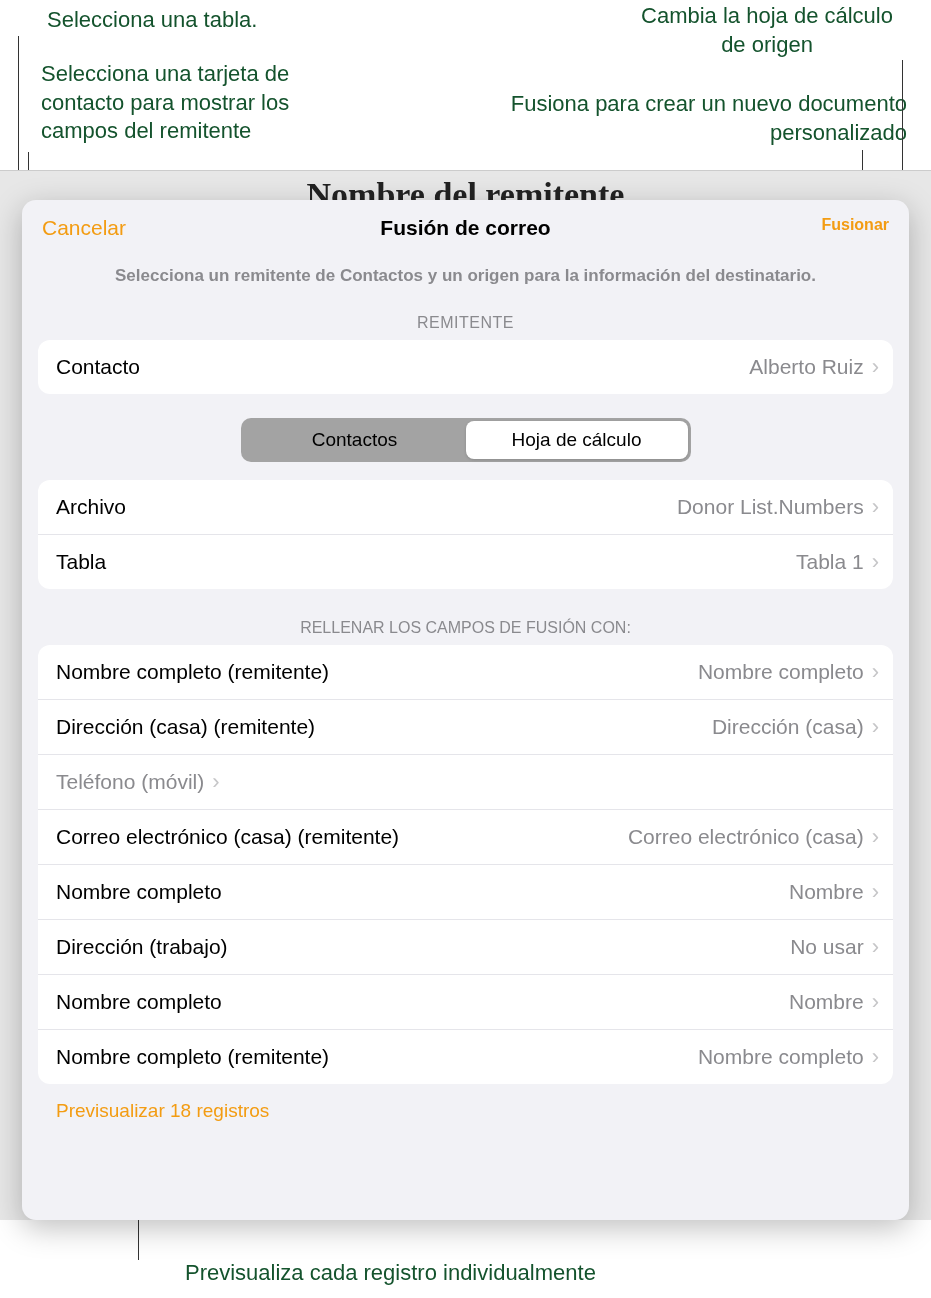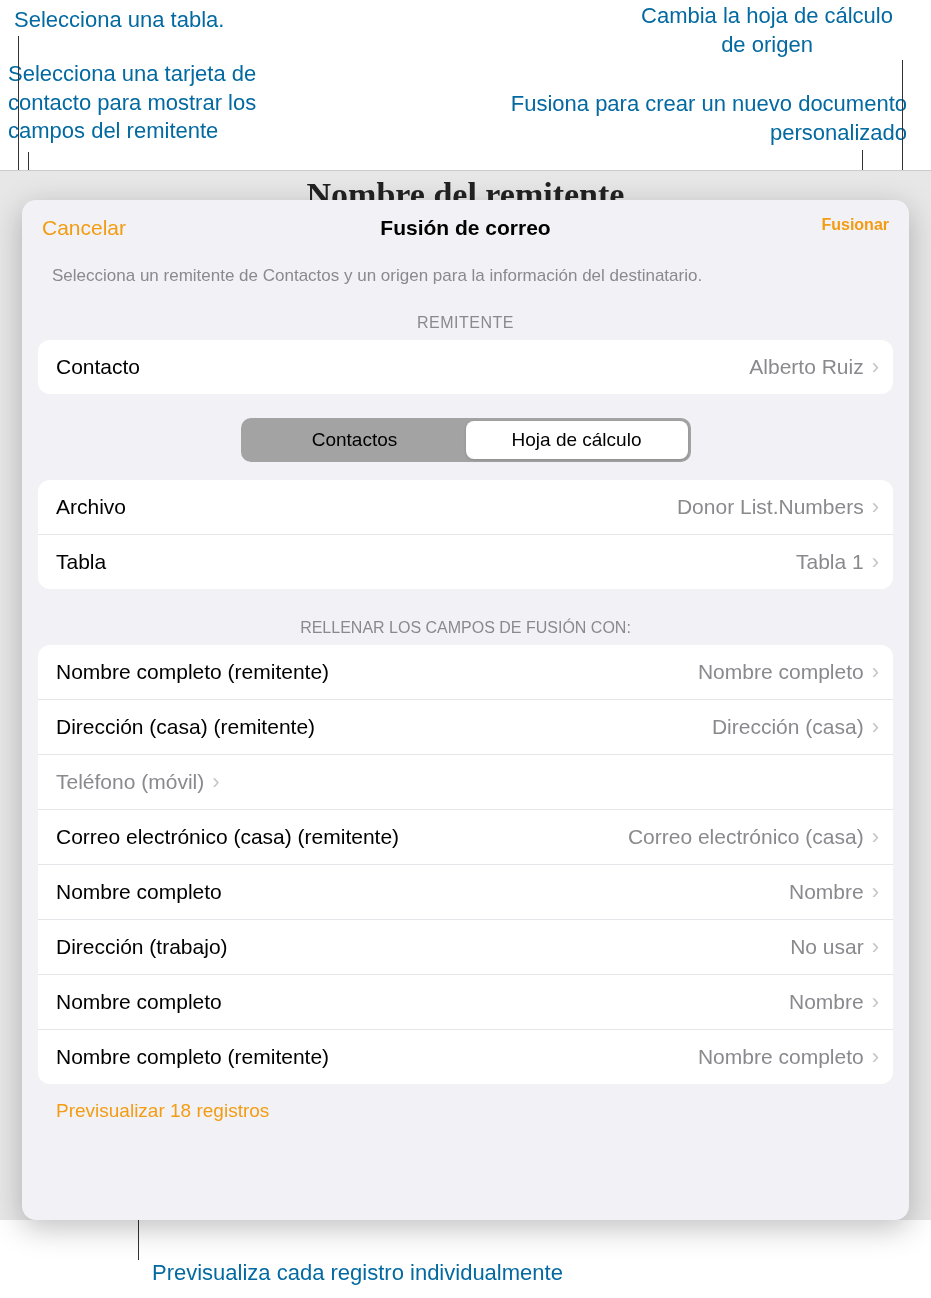--- a/index.html
+++ b/index.html
@@ -11,22 +11,23 @@
     body {
       width: 931px;
       height: 1298px;
       background: #ffffff;
       position: relative;
       overflow: hidden;
     }
     .annotation {
       position: absolute;
       font-size: 22px;
-      color: #0369a1;
+      color: #14532d;
       line-height: 1.3;
+      margin-left: 33px;
     }
     .annotation-top-left {
       top: 6px;
       left: 14px;
       width: 310px;
     }
     .annotation-top-right {
       top: 2px;
       right: 24px;
       text-align: center;
@@ -115,23 +116,25 @@
       right: 20px;
       top: 16px;
       color: #f39c12;
       font-size: 16px;
       font-weight: 600;
       background: none;
       border: none;
       cursor: pointer;
     }
     .sheet-subtitle {
+      text-align: center;
       color: #8a8a8e;
       font-size: 17px;
       padding: 10px 30px 22px;
+      font-weight: bold;
     }
     .section-header {
       color: #8a8a8e;
       font-size: 16px;
       text-transform: uppercase;
       letter-spacing: 0.5px;
       padding: 6px 34px 8px;
       text-align: center;
     }
     .section-header.small {

